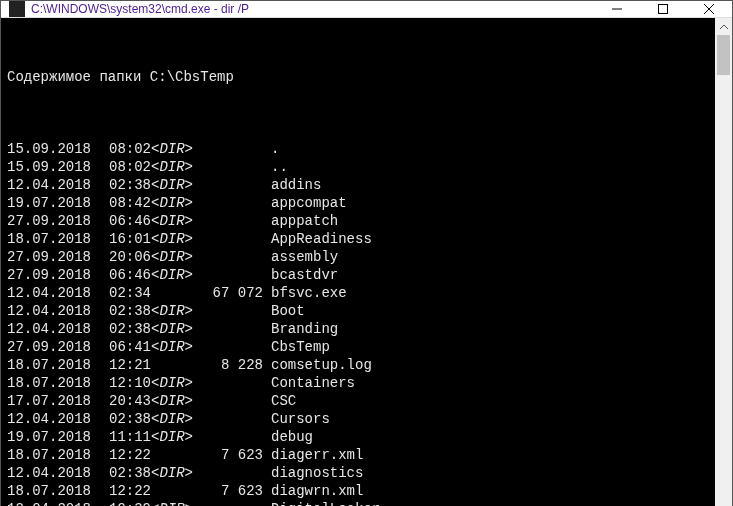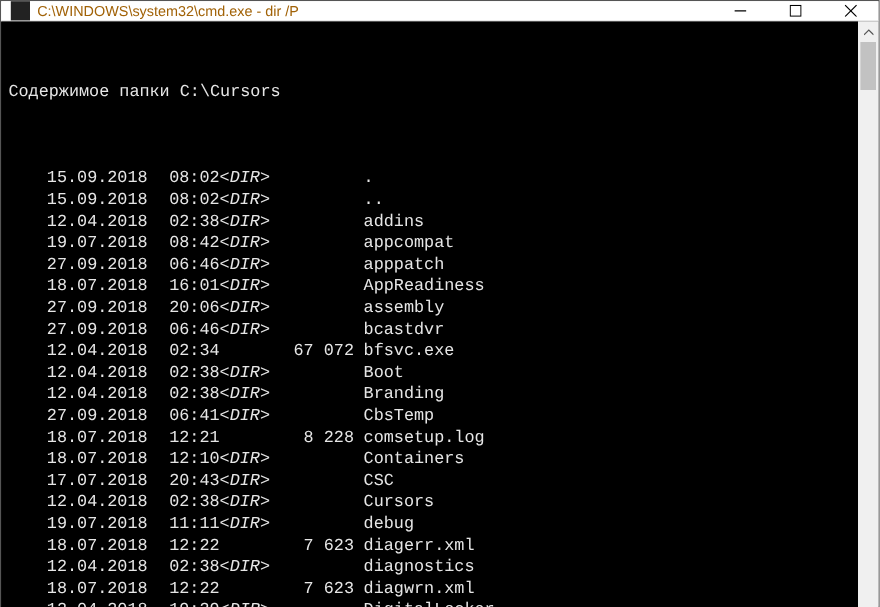--- a/index.html
+++ b/index.html
@@ -28,21 +28,21 @@
   .title-icon {
     width: 16px;
     height: 16px;
     margin: 0 6px 0 8px;
     background: #222;
     display: inline-block;
   }
   .title-text {
     flex: 1;
     font-size: 12px;
-    color: #a16207;
+    color: #4c1d95;
     white-space: nowrap;
     overflow: hidden;
   }
   .win-controls {
     display: flex;
     height: 100%;
   }
   .win-btn {
     width: 46px;
     height: 100%;
@@ -94,21 +94,21 @@
   .sb-thumb {
     position: absolute;
     left: 2px;
     right: 2px;
     top: 0;
     height: 40px;
     background: #c2c2c2;
     cursor: pointer;
   }
   .row { display: block; }
-  .c-date { display: inline-block; width: 88px; margin-left: 32px; }
+  .c-date { display: inline-block; width: 88px; }
   .c-time { display: inline-block; width: 56px; text-align: right; }
   .c-type { display: inline-block; width: 56px; font-style: italic; }
   .c-size { display: inline-block; width: 64px; text-align: right; padding-right: 8px;}
   .c-name { display: inline-block; }
   .header-line { margin-bottom: 18px; margin-top: 8px; }
 </style>
 </head>
 <body>
 
 <div class="window">
@@ -129,21 +129,21 @@
       <div class="win-btn">
         <svg width="10" height="10">
             <line x1="0" y1="0" x2="10" y2="10" stroke="#000" stroke-width="1"></line>
             <line x1="10" y1="0" x2="0" y2="10" stroke="#000" stroke-width="1"></line>
           </svg>
       </div>
     </div>
   </div>
   <div class="client">
     <div class="console">
-      <div class="header-line">Содержимое папки C:\Cursors</div>
+      <div class="header-line">Содержимое папки C:\CbsTemp</div>
       <div id="rows"><div class="row"><span class="c-date">15.09.2018</span><span class="c-time">08:02</span><span class="c-type">&lt;DIR&gt;</span><span class="c-size"></span><span class="c-name">.</span></div><div class="row"><span class="c-date">15.09.2018</span><span class="c-time">08:02</span><span class="c-type">&lt;DIR&gt;</span><span class="c-size"></span><span class="c-name">..</span></div><div class="row"><span class="c-date">12.04.2018</span><span class="c-time">02:38</span><span class="c-type">&lt;DIR&gt;</span><span class="c-size"></span><span class="c-name">addins</span></div><div class="row"><span class="c-date">19.07.2018</span><span class="c-time">08:42</span><span class="c-type">&lt;DIR&gt;</span><span class="c-size"></span><span class="c-name">appcompat</span></div><div class="row"><span class="c-date">27.09.2018</span><span class="c-time">06:46</span><span class="c-type">&lt;DIR&gt;</span><span class="c-size"></span><span class="c-name">apppatch</span></div><div class="row"><span class="c-date">18.07.2018</span><span class="c-time">16:01</span><span class="c-type">&lt;DIR&gt;</span><span class="c-size"></span><span class="c-name">AppReadiness</span></div><div class="row"><span class="c-date">27.09.2018</span><span class="c-time">20:06</span><span class="c-type">&lt;DIR&gt;</span><span class="c-size"></span><span class="c-name">assembly</span></div><div class="row"><span class="c-date">27.09.2018</span><span class="c-time">06:46</span><span class="c-type">&lt;DIR&gt;</span><span class="c-size"></span><span class="c-name">bcastdvr</span></div><div class="row"><span class="c-date">12.04.2018</span><span class="c-time">02:34</span><span class="c-type"></span><span class="c-size">67 072</span><span class="c-name">bfsvc.exe</span></div><div class="row"><span class="c-date">12.04.2018</span><span class="c-time">02:38</span><span class="c-type">&lt;DIR&gt;</span><span class="c-size"></span><span class="c-name">Boot</span></div><div class="row"><span class="c-date">12.04.2018</span><span class="c-time">02:38</span><span class="c-type">&lt;DIR&gt;</span><span class="c-size"></span><span class="c-name">Branding</span></div><div class="row"><span class="c-date">27.09.2018</span><span class="c-time">06:41</span><span class="c-type">&lt;DIR&gt;</span><span class="c-size"></span><span class="c-name">CbsTemp</span></div><div class="row"><span class="c-date">18.07.2018</span><span class="c-time">12:21</span><span class="c-type"></span><span class="c-size">8 228</span><span class="c-name">comsetup.log</span></div><div class="row"><span class="c-date">18.07.2018</span><span class="c-time">12:10</span><span class="c-type">&lt;DIR&gt;</span><span class="c-size"></span><span class="c-name">Containers</span></div><div class="row"><span class="c-date">17.07.2018</span><span class="c-time">20:43</span><span class="c-type">&lt;DIR&gt;</span><span class="c-size"></span><span class="c-name">CSC</span></div><div class="row"><span class="c-date">12.04.2018</span><span class="c-time">02:38</span><span class="c-type">&lt;DIR&gt;</span><span class="c-size"></span><span class="c-name">Cursors</span></div><div class="row"><span class="c-date">19.07.2018</span><span class="c-time">11:11</span><span class="c-type">&lt;DIR&gt;</span><span class="c-size"></span><span class="c-name">debug</span></div><div class="row"><span class="c-date">18.07.2018</span><span class="c-time">12:22</span><span class="c-type"></span><span class="c-size">7 623</span><span class="c-name">diagerr.xml</span></div><div class="row"><span class="c-date">12.04.2018</span><span class="c-time">02:38</span><span class="c-type">&lt;DIR&gt;</span><span class="c-size"></span><span class="c-name">diagnostics</span></div><div class="row"><span class="c-date">18.07.2018</span><span class="c-time">12:22</span><span class="c-type"></span><span class="c-size">7 623</span><span class="c-name">diagwrn.xml</span></div><div class="row"><span class="c-date">12.04.2018</span><span class="c-time">19:39</span><span class="c-type">&lt;DIR&gt;</span><span class="c-size"></span><span class="c-name">DigitalLocker</span></div></div>
       
     </div>
     <div class="scrollbar">
       <div class="sb-btn">
         <svg width="8" height="6">
             <polyline points="0,5 4,1 8,5" fill="none" stroke="#555" stroke-width="1"></polyline>
           </svg>
       </div>
       <div class="sb-track">

